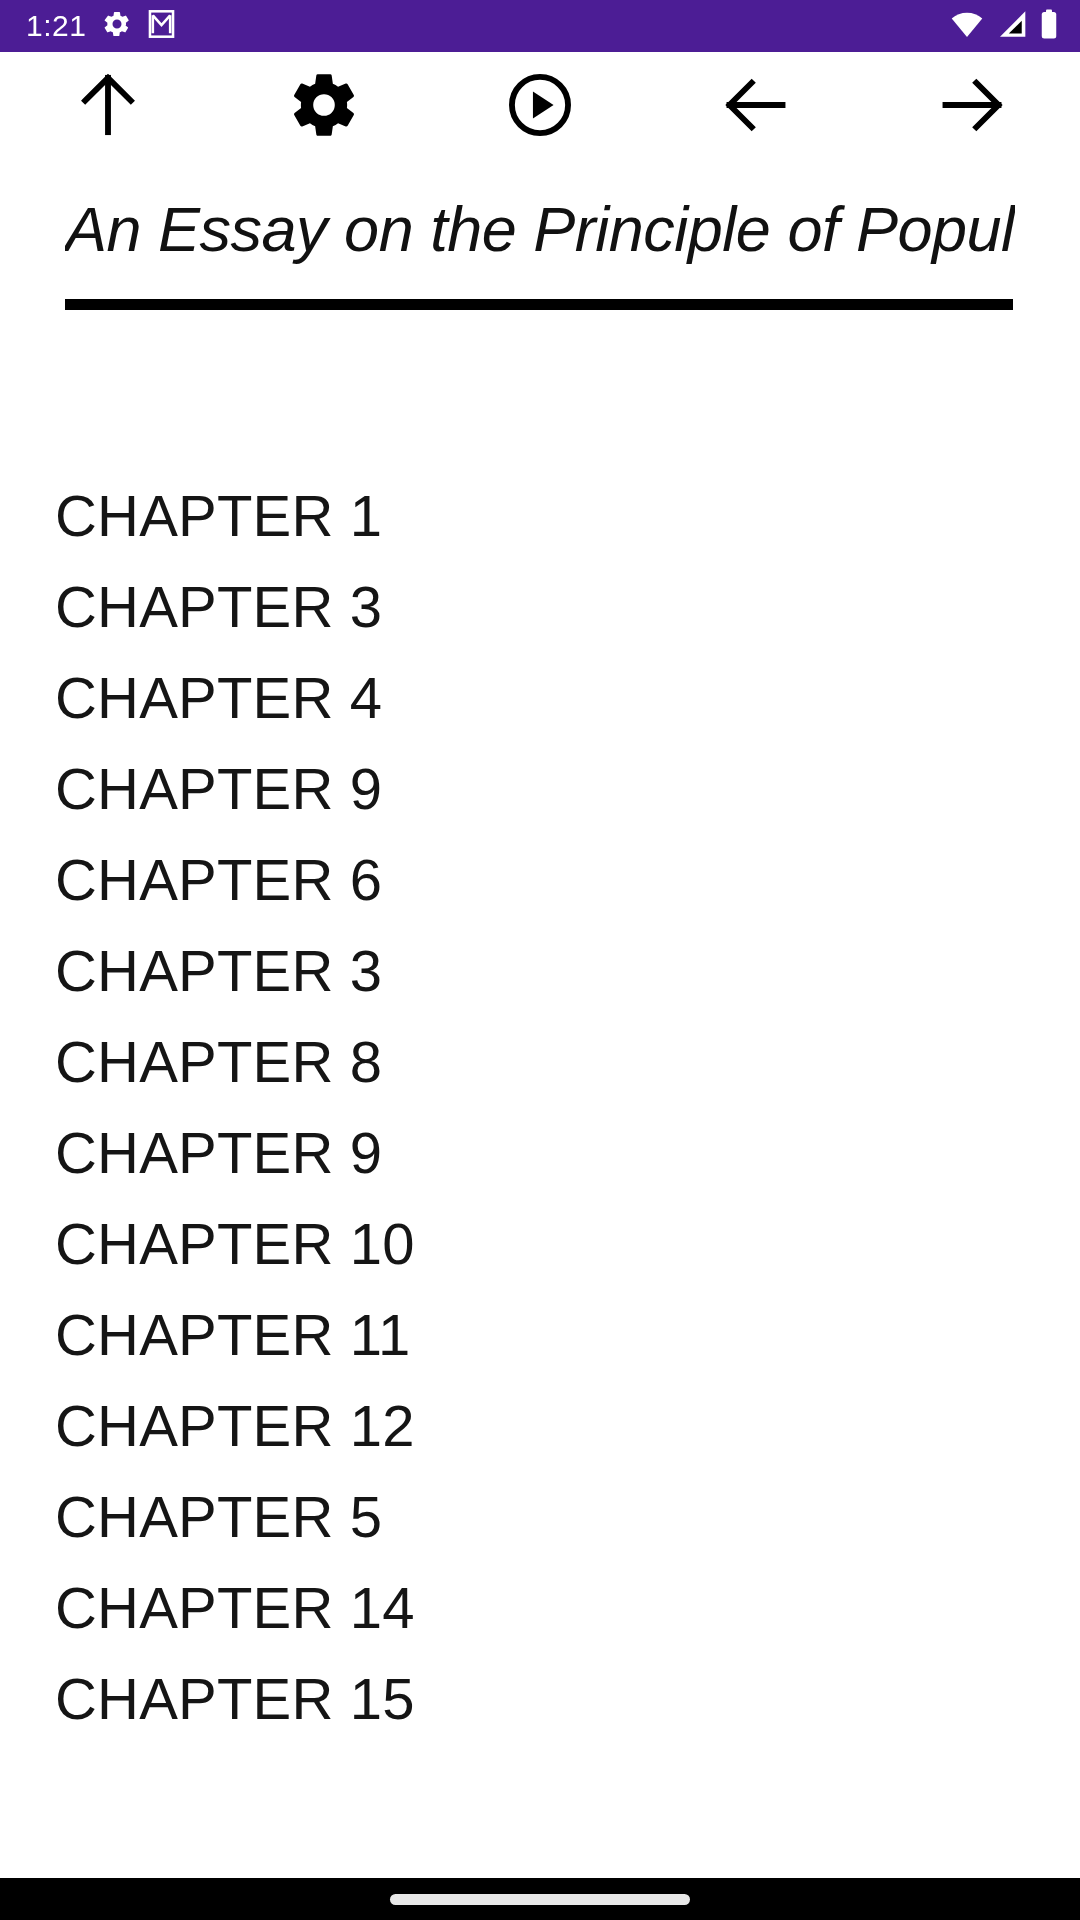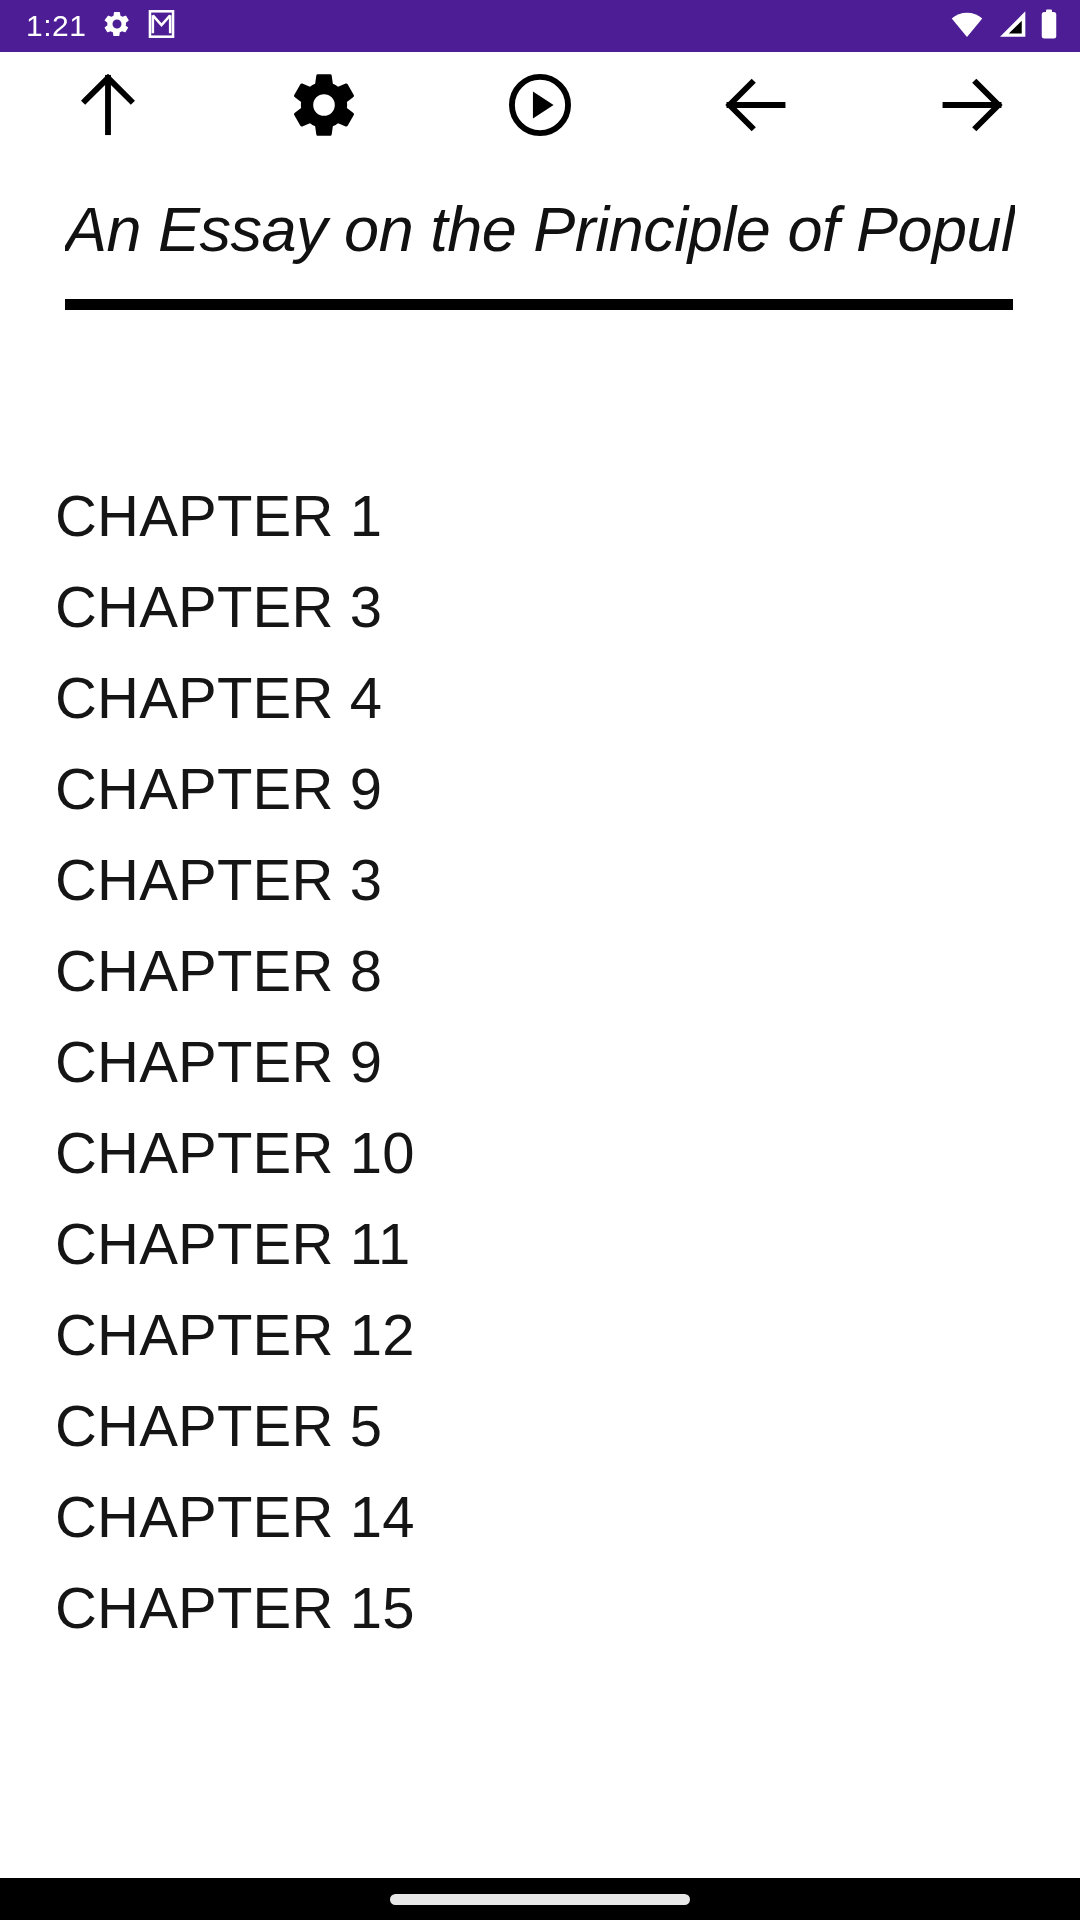--- a/index.html
+++ b/index.html
@@ -259,20 +259,23 @@
   <div class="chapter-item">
       <span class="chapter-label">CHAPTER 3</span>
     </div>
   <div class="chapter-item">
       <span class="chapter-label">CHAPTER 4</span>
     </div>
   <div class="chapter-item">
       <span class="chapter-label">CHAPTER 9</span>
     </div>
   <div class="chapter-item">
+      <span class="chapter-label">CHAPTER 6</span>
+    </div>
+  <div class="chapter-item">
       <span class="chapter-label">CHAPTER 3</span>
     </div>
   <div class="chapter-item">
       <span class="chapter-label">CHAPTER 8</span>
     </div>
   <div class="chapter-item">
       <span class="chapter-label">CHAPTER 9</span>
     </div>
   <div class="chapter-item">
       <span class="chapter-label">CHAPTER 10</span>

